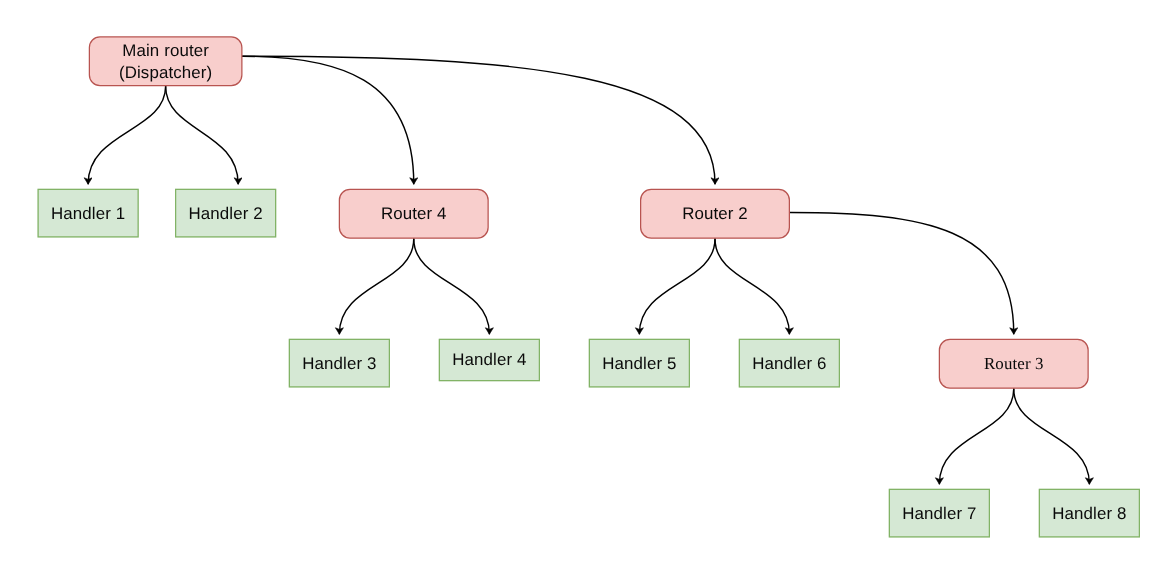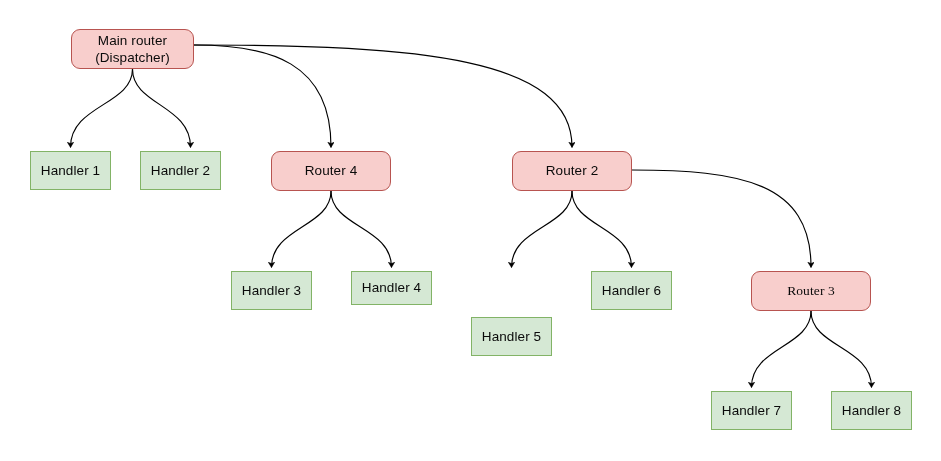--- a/index.html
+++ b/index.html
@@ -77,20 +77,20 @@
 
   <div id="node-group">
       <div class="node node-router" style="left: 71px; top: 29px; width: 123px; height: 40px;"><span>Main router
 (Dispatcher)</span></div>
       <div class="node node-handler" style="left: 30px; top: 151px; width: 81px; height: 39px;"><span>Handler 1</span></div>
       <div class="node node-handler" style="left: 140px; top: 151px; width: 81px; height: 39px;"><span>Handler 2</span></div>
       <div class="node node-router" style="left: 271px; top: 151px; width: 120px; height: 40px;"><span>Router 4</span></div>
       <div class="node node-router" style="left: 512px; top: 151px; width: 120px; height: 40px;"><span>Router 2</span></div>
       <div class="node node-handler" style="left: 231px; top: 271px; width: 81px; height: 39px;"><span>Handler 3</span></div>
       <div class="node node-handler" style="left: 351px; top: 271px; width: 81px; height: 34px;"><span>Handler 4</span></div>
-      <div class="node node-handler" style="left: 471px; top: 271px; width: 81px; height: 39px; margin-top: 46px;"><span>Handler 5</span></div>
+      <div class="node node-handler" style="left: 471px; top: 271px; width: 81px; height: 39px;"><span>Handler 5</span></div>
       <div class="node node-handler" style="left: 591px; top: 271px; width: 81px; height: 39px;"><span>Handler 6</span></div>
       <div class="node node-router" style="left: 751px; top: 271px; width: 120px; height: 40px; font-family: Liberation Serif, serif;"><span>Router 3</span></div>
       <div class="node node-handler" style="left: 711px; top: 391px; width: 81px; height: 39px;"><span>Handler 7</span></div>
       <div class="node node-handler" style="left: 831px; top: 391px; width: 81px; height: 39px; justify-content: center;"><span>Handler 8</span></div>
     </div>
 
 </div>
 
 </body></html>

